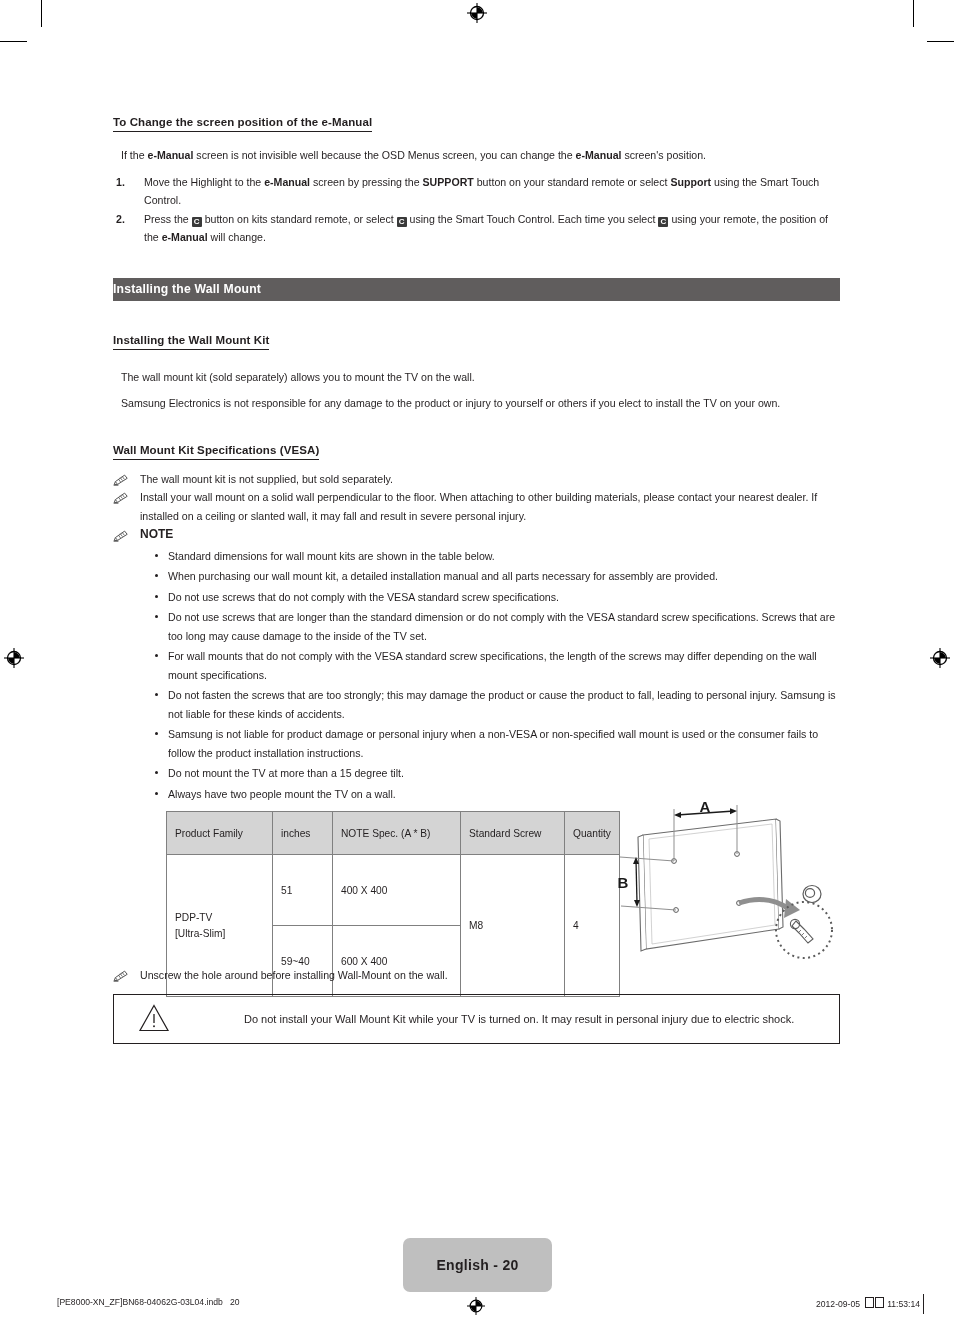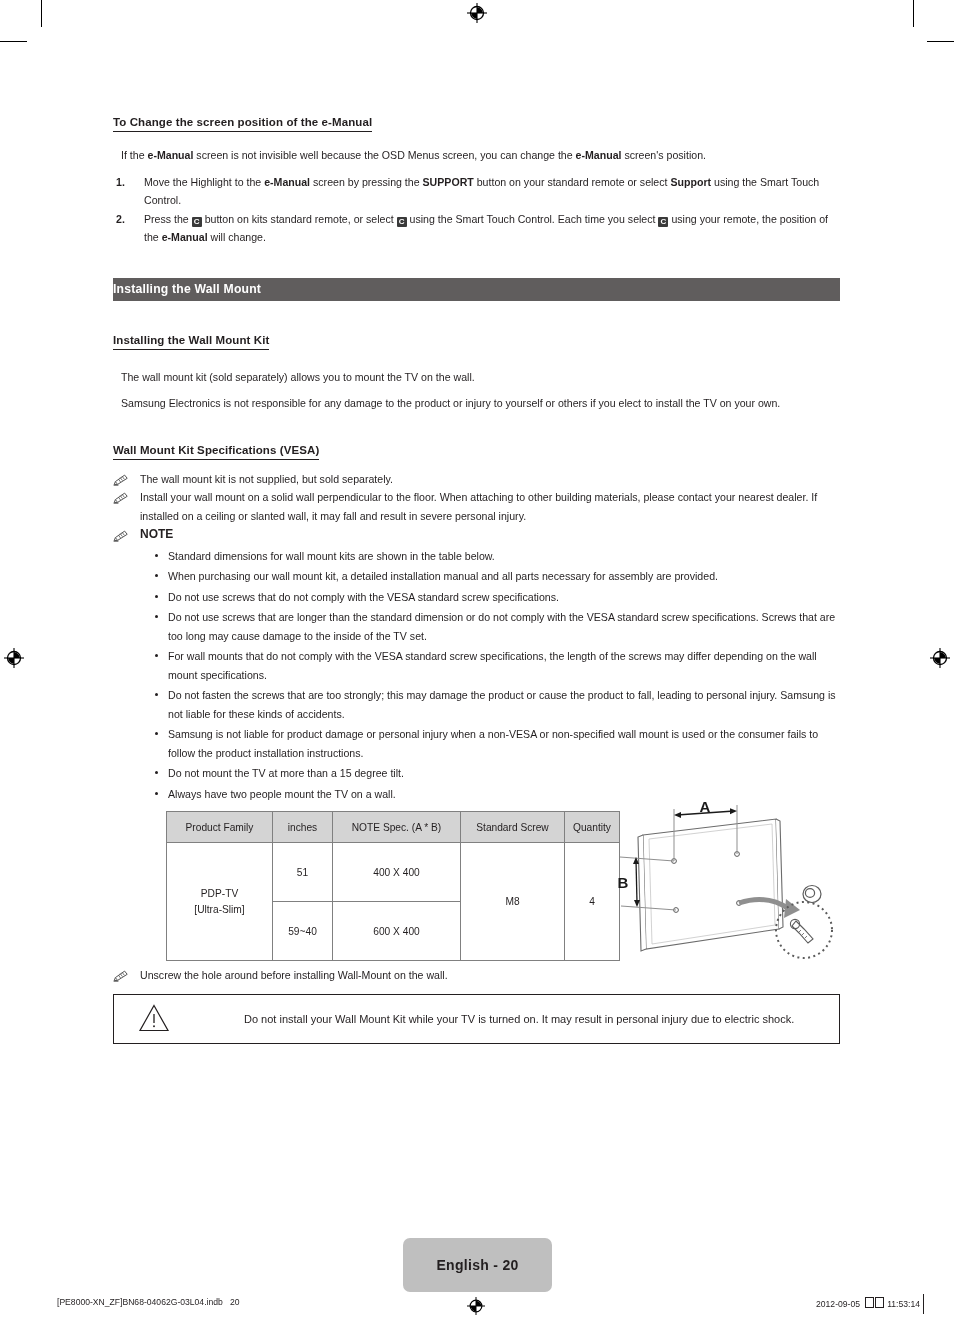--- a/index.html
+++ b/index.html
@@ -150,24 +150,24 @@
     border-collapse: collapse;
     width: 453px;
     table-layout: fixed;
     position: absolute;
     left: 53px;
     top: 0;
   }
   table.vesa th, table.vesa td {
     border: 1px solid #808080;
     font-size: 10.2px;
-    text-align: center;
+    text-align: left;
     color: #231f20;
     font-weight: normal;
-    padding: 2px;
+    padding: 8px;
   }
   table.vesa th {
     background: #d4d4d4;
     height: 26px;
   }
   table.vesa td { height: 54px; }
   table.vesa td.prod { line-height: 16px; }
 
   .figure {
     position: absolute;

